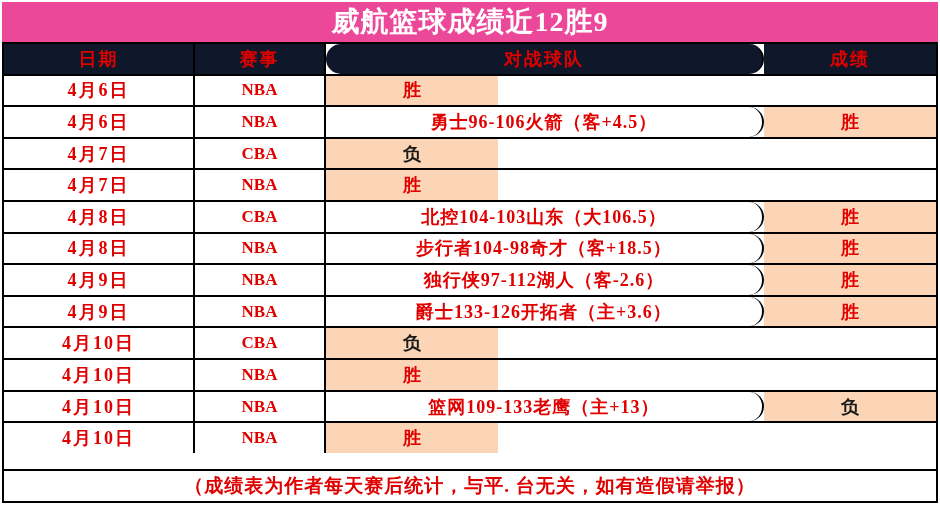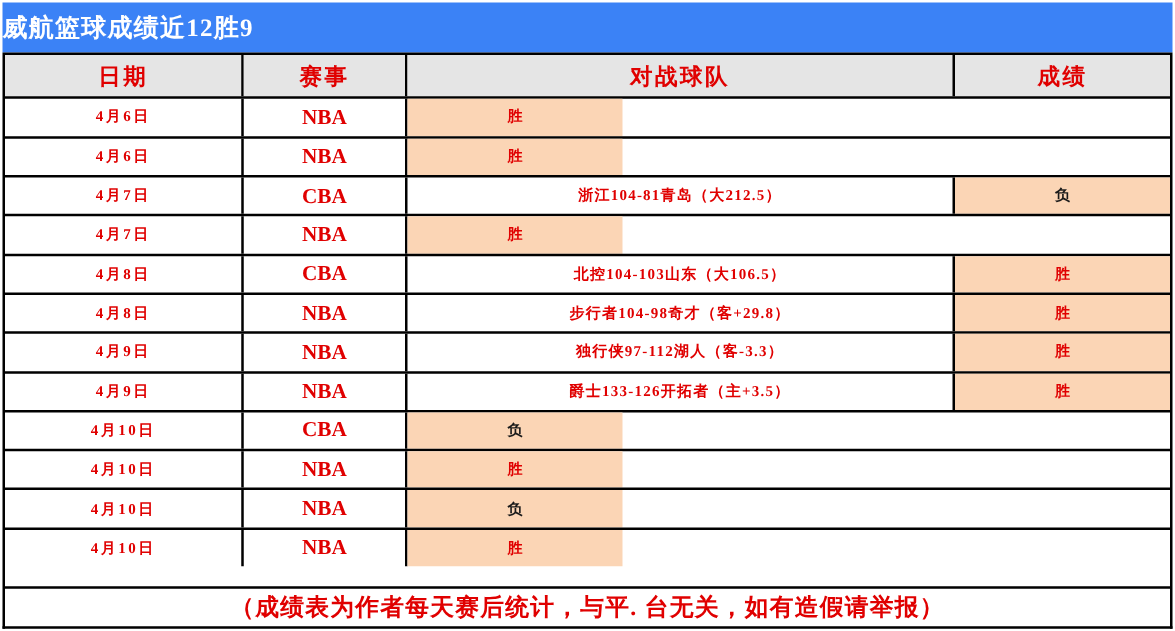--- a/index.html
+++ b/index.html
@@ -7,49 +7,49 @@
   body {
     font-family:"Liberation Serif","DejaVu Serif",serif;
     font-weight:bold;
   }
   .sheet {
     position:absolute; left:2px; top:2px; width:936px; height:501px;
     display:flex; flex-direction:column;
   }
   .title-bar {
     height:40px; flex:0 0 40px;
-    background:#3b82f6;
+    background:#ec4899;
     color:#ffffff;
-    display:flex; align-items:center; justify-content:flex-start;
-    font-size:20px; letter-spacing:1px;
+    display:flex; align-items:center; justify-content:center;
+    font-size:28px; letter-spacing:1px;
   }
   .table-frame {
     flex:1 1 auto;
     display:flex; flex-direction:column;
     border-left:2px solid #000;
     border-right:2px solid #000;
     border-bottom:2px solid #000;
   }
   .row {
     display:flex; flex:1 1 auto;
     border-top:2px solid #000;
   }
   .cell {
     display:flex; align-items:center; justify-content:center;
-    font-size:12px;
+    font-size:18px;
     color:#e00000;
     border-right:2px solid #000;
     white-space:nowrap; overflow:hidden;
   }
   .cell:last-child { border-right:none; }
   .c-date   { width:191px; flex:0 0 191px; letter-spacing:2px; }
   .c-league { width:131px; flex:0 0 131px; font-size:17px; }
-  .c-match  { flex:1 1 auto; letter-spacing:1px; }
+  .c-match  { flex:1 1 auto; letter-spacing:1px;border-radius:15px; }
   .c-result { width:172px; flex:0 0 172px; }
-  .header-row .cell { background:#e5e5e5; font-size:18px; letter-spacing:2px;font-family:Liberation Mono, monospace; }
+  .header-row .cell { background:#0f172a; font-size:18px; letter-spacing:2px;font-family:Liberation Mono, monospace; }
   .data-row .c-result { background:#fbd5b5; }
   .data-row .c-result.loss { color:#1a1a1a; }
   .data-row .c-result.win  { color:#e00000; }
   .footer-row {
     flex:0 0 32px;
     border-top:2px solid #000;
     display:flex; align-items:center; justify-content:center;
     color:#e00000; font-size:19px; letter-spacing:1px;margin-top:16px;
   }
 </style>
@@ -76,79 +76,80 @@
     
         <div class="row data-row">
           <div class="cell c-date">4月6日</div>
           <div class="cell c-league">NBA</div>
           <div class="cell c-result win">胜</div>
         </div>
       
         <div class="row data-row">
           <div class="cell c-date">4月6日</div>
           <div class="cell c-league">NBA</div>
+          <div class="cell c-match">勇士96-106火箭（客+4.5）</div>
           <div class="cell c-result win">胜</div>
         </div>
       
         <div class="row data-row">
           <div class="cell c-date">4月7日</div>
           <div class="cell c-league">CBA</div>
-          <div class="cell c-match">浙江104-81青岛（大212.5）</div>
           <div class="cell c-result loss">负</div>
         </div>
       
         <div class="row data-row">
           <div class="cell c-date">4月7日</div>
           <div class="cell c-league">NBA</div>
           <div class="cell c-result win">胜</div>
         </div>
       
         <div class="row data-row">
           <div class="cell c-date">4月8日</div>
           <div class="cell c-league">CBA</div>
           <div class="cell c-match">北控104-103山东（大106.5）</div>
           <div class="cell c-result win">胜</div>
         </div>
       
         <div class="row data-row">
           <div class="cell c-date">4月8日</div>
           <div class="cell c-league">NBA</div>
-          <div class="cell c-match">步行者104-98奇才（客+29.8）</div>
+          <div class="cell c-match">步行者104-98奇才（客+18.5）</div>
           <div class="cell c-result win">胜</div>
         </div>
       
         <div class="row data-row">
           <div class="cell c-date">4月9日</div>
           <div class="cell c-league">NBA</div>
-          <div class="cell c-match">独行侠97-112湖人（客-3.3）</div>
+          <div class="cell c-match">独行侠97-112湖人（客-2.6）</div>
           <div class="cell c-result win">胜</div>
         </div>
       
         <div class="row data-row">
           <div class="cell c-date">4月9日</div>
           <div class="cell c-league">NBA</div>
-          <div class="cell c-match">爵士133-126开拓者（主+3.5）</div>
+          <div class="cell c-match">爵士133-126开拓者（主+3.6）</div>
           <div class="cell c-result win">胜</div>
         </div>
       
         <div class="row data-row">
           <div class="cell c-date">4月10日</div>
           <div class="cell c-league">CBA</div>
           <div class="cell c-result loss">负</div>
         </div>
       
         <div class="row data-row">
           <div class="cell c-date">4月10日</div>
           <div class="cell c-league">NBA</div>
           <div class="cell c-result win">胜</div>
         </div>
       
         <div class="row data-row">
           <div class="cell c-date">4月10日</div>
           <div class="cell c-league">NBA</div>
+          <div class="cell c-match">篮网109-133老鹰（主+13）</div>
           <div class="cell c-result loss">负</div>
         </div>
       
         <div class="row data-row">
           <div class="cell c-date">4月10日</div>
           <div class="cell c-league">NBA</div>
           <div class="cell c-result win">胜</div>
         </div>
       </div>
 

